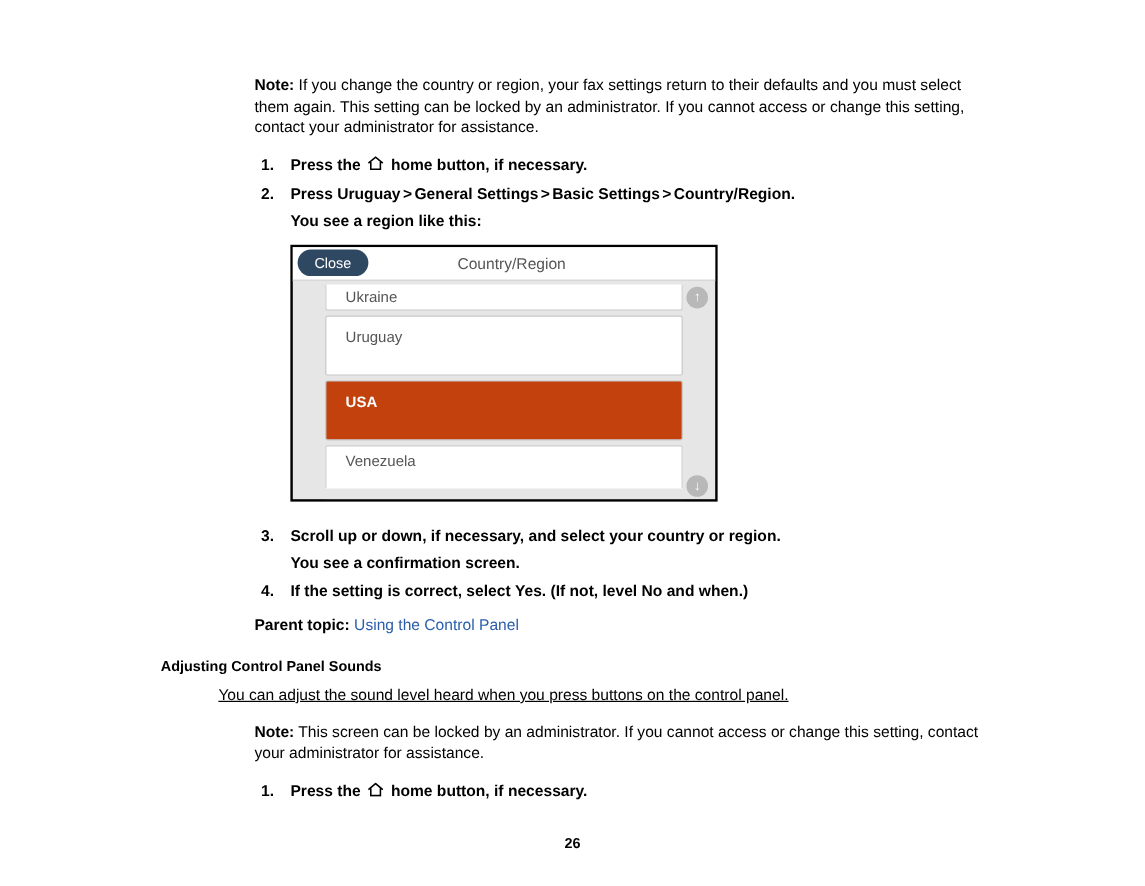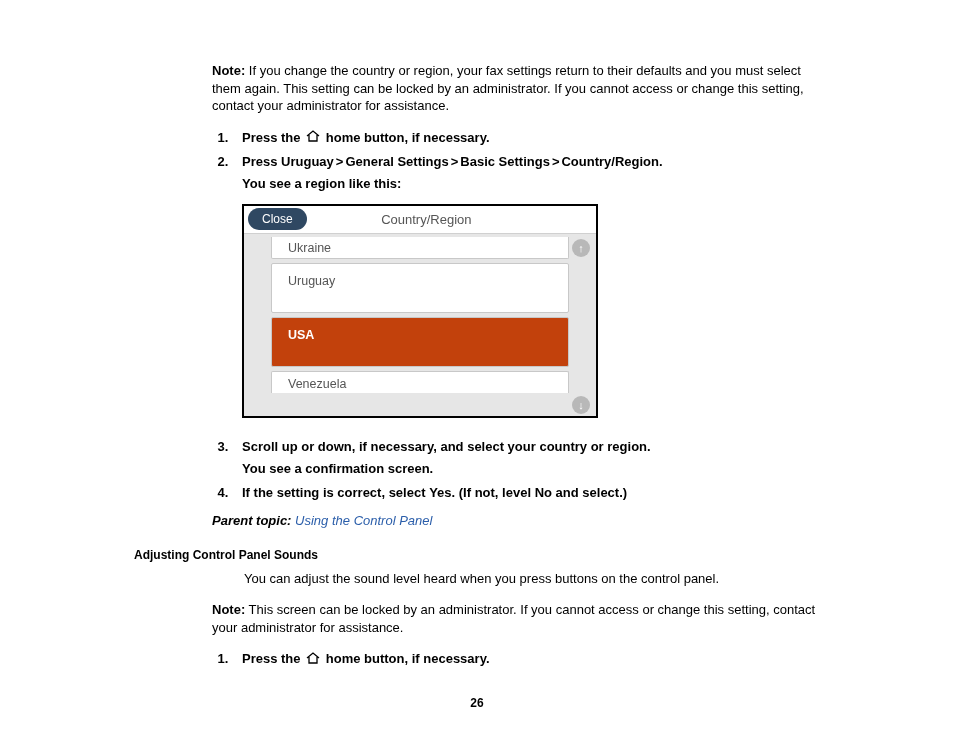--- a/index.html
+++ b/index.html
@@ -18,24 +18,24 @@
   }
   .indent-block { margin-left: 82px; }
   p { margin: 0 0  8px 0; line-height: 1.35; }
   .note { margin-bottom: 14px; }
   ol.steps { margin: 0 0 10px 0; padding-left: 102px; font-weight: bold; }
   ol.steps > li { margin-bottom: 6px; padding-left: 10px; line-height: 1.4; }
   ol.steps.second { margin-top: 0; }
   .subline { margin-top: 4px; }
   .home-icon { display: inline-block; vertical-align: middle; margin: 0 2px; }
   .breadcrumb-sep { margin: 0 2px; }
-  .parent-topic { margin-left: 82px; margin-top: 2px; margin-bottom: 18px; font-style: italic; }
+  .parent-topic { margin-left: 82px; margin-top: 2px; margin-bottom: 18px; }
   .parent-link { color: #2b5eaa; text-decoration: none; }
   h2.section { font-size: 12px; font-weight: bold; margin: 0 0 8px 0; padding-left: 4px; }
-  .intro { margin-left: 114px; margin-bottom: 14px; }
+  .intro { margin-left: 52px; margin-bottom: 14px; text-decoration: underline; }
 
   
   .device-wrap {
     margin-left: 112px;
     margin-top: 6px;
     margin-bottom: 20px;
   }
   .device-frame {
     width: 356px;
     border: 2px solid #000;
@@ -88,21 +88,21 @@
     font-size: 12.5px;
     color: #555;
     cursor: pointer;
   }
   .list-row.first { height: 22px; line-height: 22px; border-top: none; border-radius: 0 0 2px 2px; }
   .list-row.selected {
     background: #c2410c;
     color: #fff;
     font-weight: bold;
   }
-  .list-row.last { height: 22px; line-height: 24px; margin-bottom: 0; border-bottom: none; border-radius: 2px 2px 0 0; }
+  .list-row.last { height: 36px; line-height: 24px; margin-bottom: 0; border-bottom: none; border-radius: 2px 2px 0 0; }
   .scroll-col {
     width: 24px;
     display: flex;
     flex-direction: column;
     justify-content: space-between;
     align-items: center;
     padding: 2px 0 2px 0;
   }
   .scroll-btn {
     width: 18px;
@@ -168,21 +168,21 @@
       </div>
     </div>
   </div>
 
   <ol class="steps second" start="3">
     <li>
       <span>Scroll up or down, if necessary, and select your country or region.</span>
       <div class="subline">You see a confirmation screen.</div>
     </li>
     <li>
-      <span>If the setting is correct, select </span><strong>Yes</strong><span>. (If not, level </span><strong>No</strong><span> and select.)</span>
+      <span>If the setting is correct, select </span><strong>Yes</strong><span>. (If not, level </span><strong>No</strong><span> and when.)</span>
     </li>
   </ol>
 
   <p class="parent-topic">
     <strong>Parent topic:</strong>
     <a href="#" class="parent-link">Using the Control Panel</a>
   </p>
 
   <h2 class="section">Adjusting Control Panel Sounds</h2>
 

